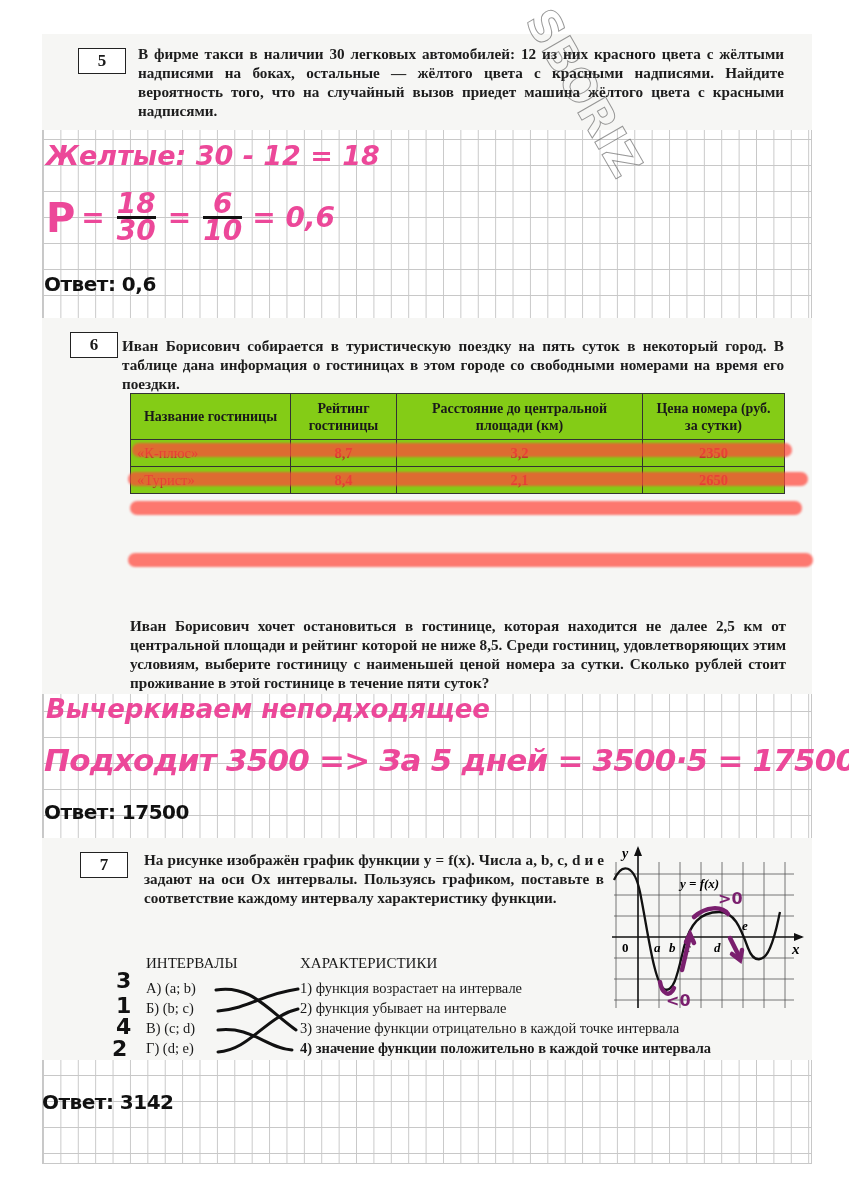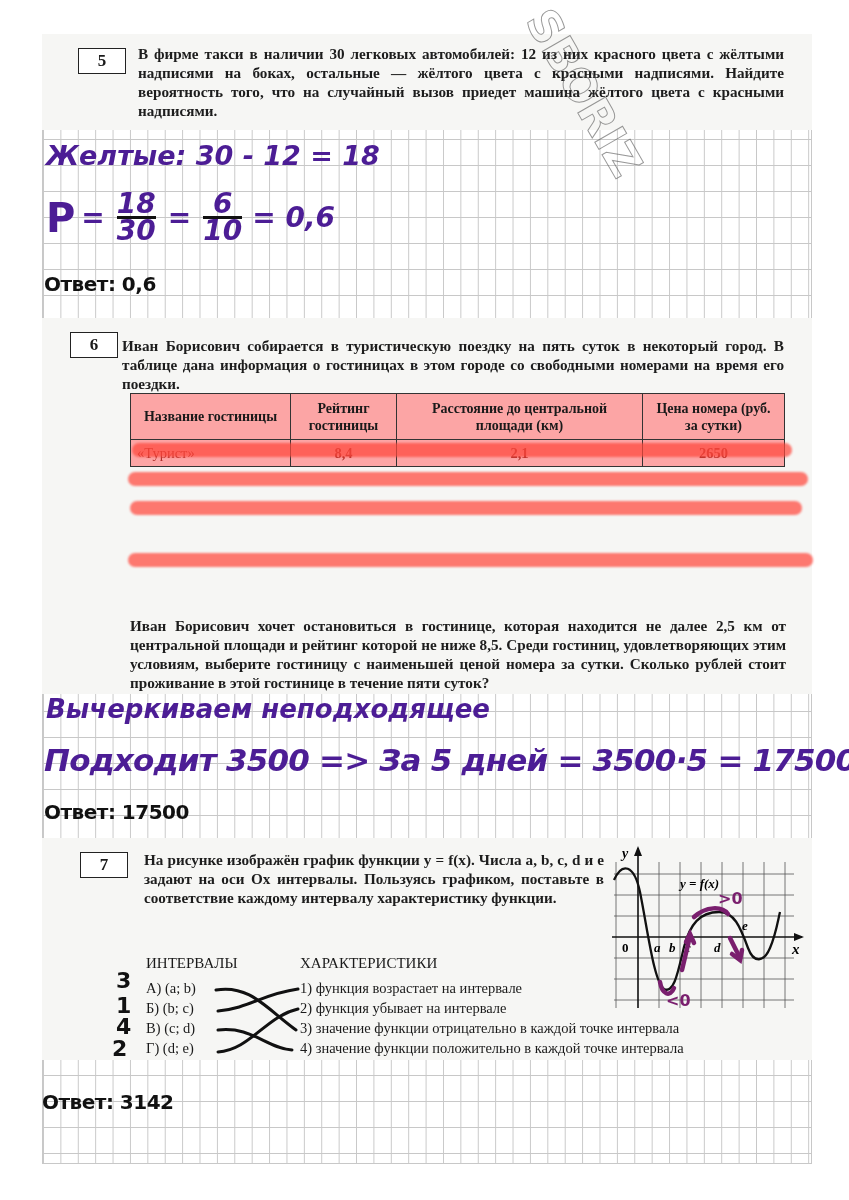--- a/index.html
+++ b/index.html
@@ -37,21 +37,21 @@
     font-size: 15.2px;
     line-height: 19px;
     text-align: justify;
     color: #1d1d1d;
   }
   .hand {
     position: absolute;
     font-family: "DejaVu Sans", sans-serif;
     font-weight: bold;
     font-style: italic;
-    color: #4c1d95;
+    color: #ec4899;
     white-space: nowrap;
   }
   .answer {
     position: absolute;
     font-family: "DejaVu Sans", sans-serif;
     font-weight: bold;
     font-size: 20px;
     color: #111;
     letter-spacing: -0.5px;
     white-space: nowrap;
@@ -60,21 +60,21 @@
   .frac span { display: block; line-height: 24px; }
   .frac .num { border-bottom: 3px solid #111; }
 
   table.hotels {
     position: absolute;
     left: 130px; top: 393px;
     width: 655px;
     border-collapse: collapse;
     font-family: "Liberation Serif", serif;
     font-size: 14.5px;
-    background: #fca5a5;
+    background: #84cc16;
   }
   table.hotels th, table.hotels td {
     border: 1.3px solid #333;
     text-align: center;
     height: 27px;
     padding: 0 6px;
   }
   table.hotels th { font-weight: bold; line-height: 17px; height: 46px; font-size: 14px; }
   table.hotels td { font-weight: bold; }
   table.hotels td.name { text-align: left; font-weight: normal; }
@@ -137,20 +137,26 @@
 <table class="hotels">
   <thead>
     <tr>
       <th style="width:160px;">Название гостиницы</th>
       <th style="width:106px;">Рейтинг гостиницы</th>
       <th style="width:246px;">Расстояние до центральной площади (км)</th>
       <th>Цена номера (руб. за сутки)</th>
     </tr>
   </thead>
   <tbody>
+    <tr class="struck">
+      <td class="name">«К-плюс»</td>
+      <td>8,7</td>
+      <td>3,2</td>
+      <td>2350</td>
+    </tr>
     <tr class="struck">
       <td class="name">«Турист»</td>
       <td>8,4</td>
       <td>2,1</td>
       <td>2650</td>
     </tr>
   </tbody>
 </table>
 
 <div class="strike" style="left:132px; top:443px; width:660px;"></div>
@@ -220,21 +226,21 @@
   <div class="row" style="left:300px; top:955px; font-weight:normal; font-size:15px;">ХАРАКТЕРИСТИКИ</div>
 
   <div class="row" style="left:146px; top:980px; font-weight:normal;">А) (a; b)</div>
   <div class="row" style="left:146px; top:1000px; font-weight:normal;">Б) (b; c)</div>
   <div class="row" style="left:146px; top:1020px; font-weight:normal;">В) (c; d)</div>
   <div class="row" style="left:146px; top:1040px; font-weight:normal;">Г) (d; e)</div>
 
   <div class="row" style="left:300px; top:980px; font-weight:normal;">1) функция возрастает на интервале</div>
   <div class="row" style="left:300px; top:1000px; font-weight:normal;">2) функция убывает на интервале</div>
   <div class="row" style="left:300px; top:1020px; font-weight:normal;">3) значение функции отрицательно в каждой точке интервала</div>
-  <div class="row" style="left:300px; top:1040px; font-weight:normal;">4) значение функции положительно в каждой точке интервала</div>
+  <div class="row" style="left:300px; top:1040px; font-weight:bold;">4) значение функции положительно в каждой точке интервала</div>
 </div>
 
 <div class="hnum" style="left:116px; top:968px;">3</div>
 <div class="hnum" style="left:116px; top:993px;">1</div>
 <div class="hnum" style="left:116px; top:1014px;">4</div>
 <div class="hnum" style="left:112px; top:1036px;">2</div>
 
 <svg style="position:absolute; left:0; top:0;" width="849" height="1200">
   <g stroke="#111" stroke-width="3" fill="none" stroke-linecap="round">
     <path d="M216,990 C250,984 268,1010 296,1030"></path>

